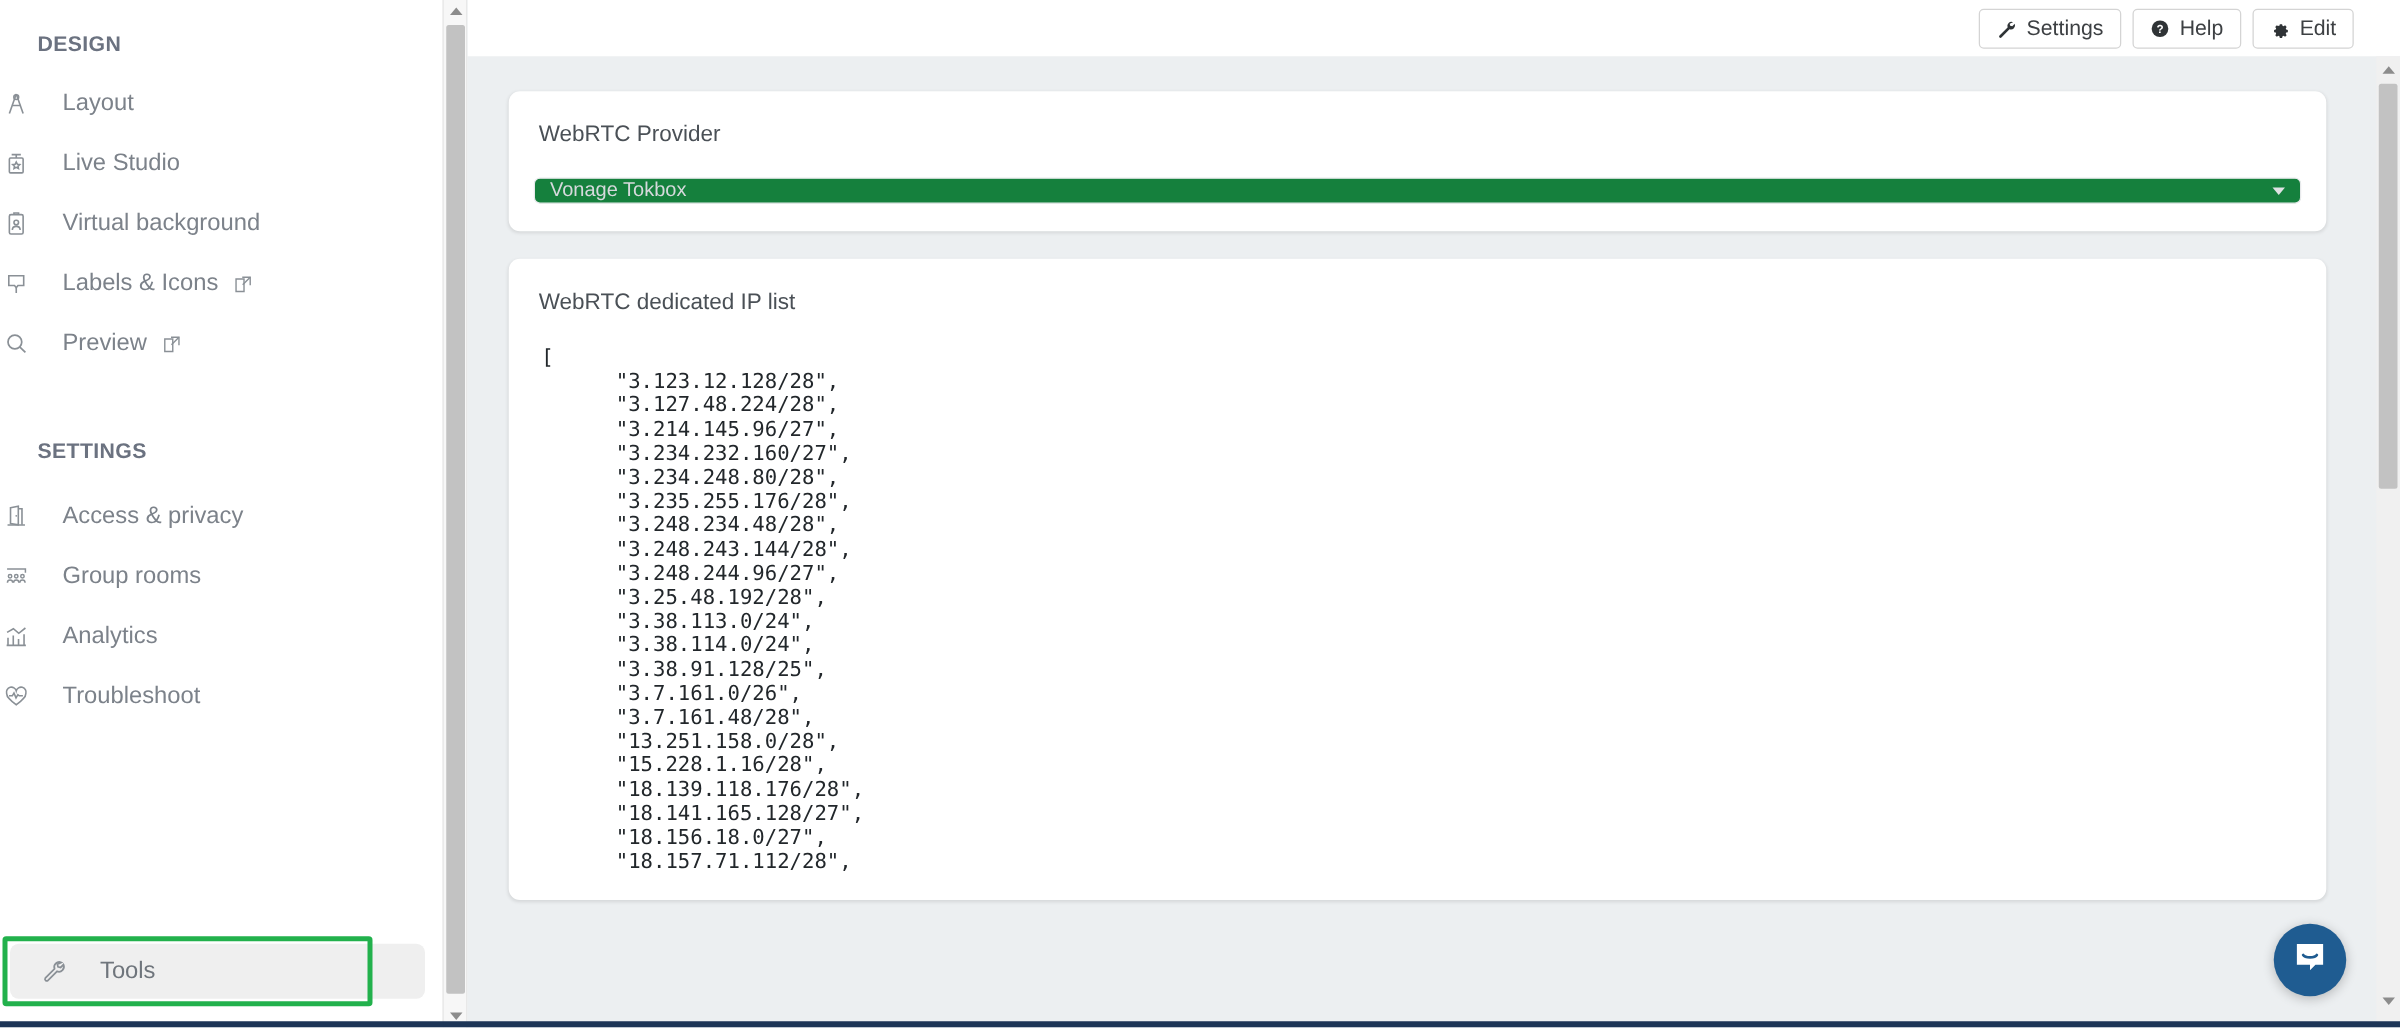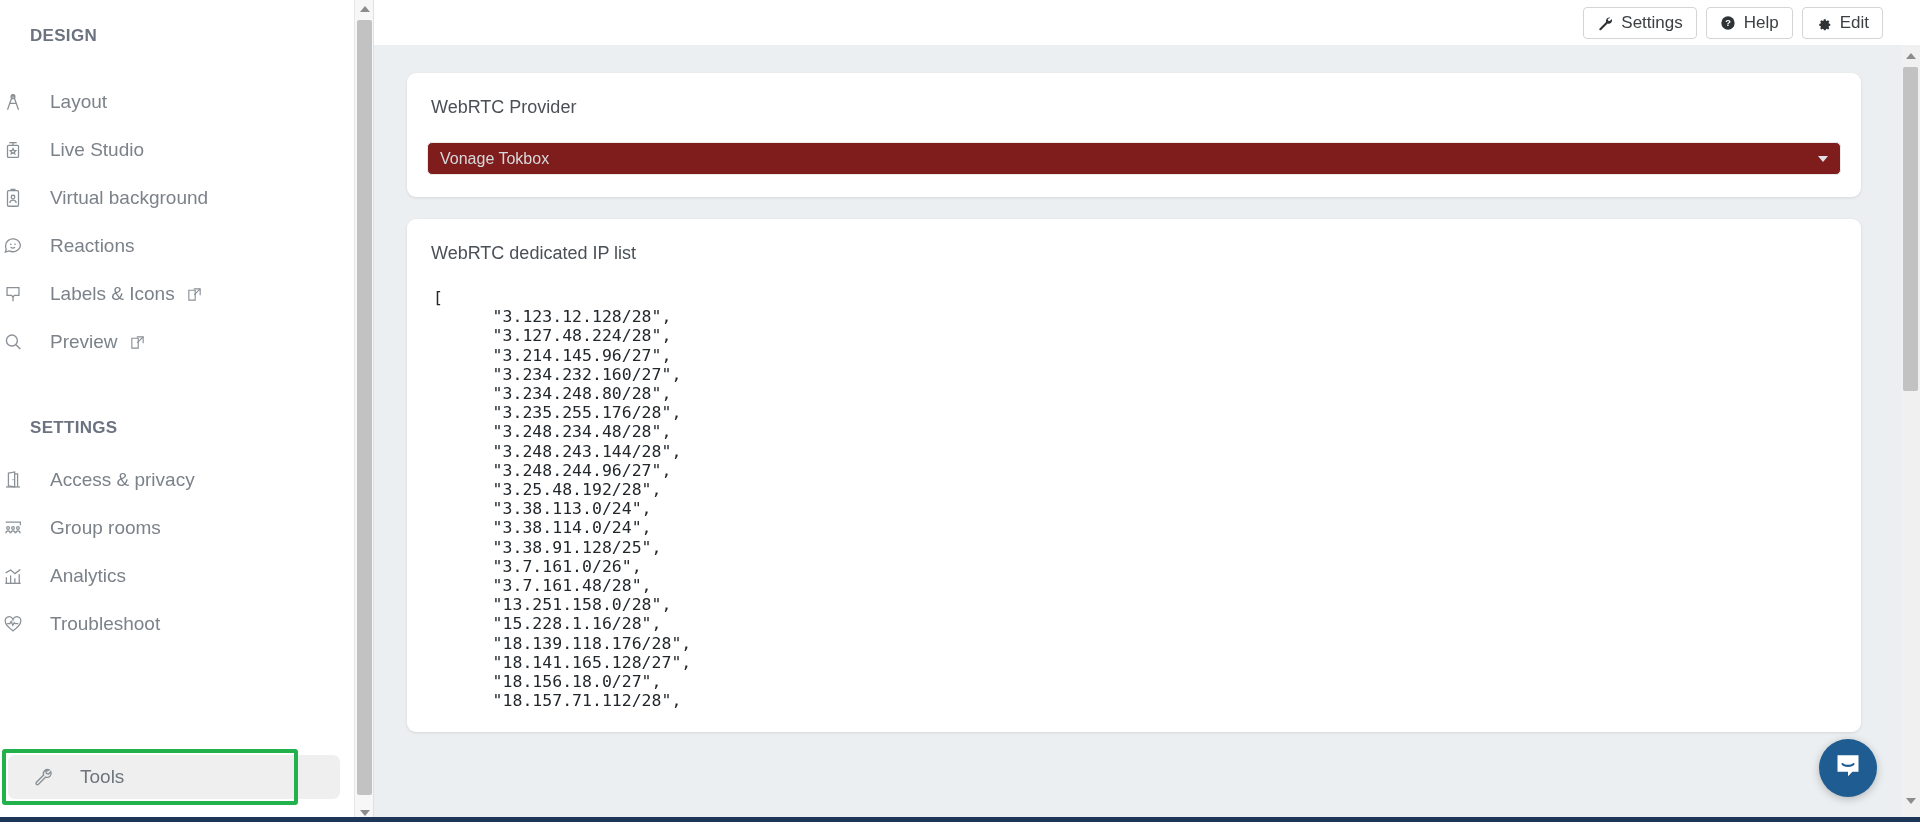--- a/index.html
+++ b/index.html
@@ -17,21 +17,21 @@
     background: #ffffff;
     flex: 0 0 374px;
     overflow: hidden;
     border-right: 1px solid #e0e0e0;
   }
   .sidebar-inner { padding: 0; }
   .nav-section-title {
     font-size: 17px; font-weight: bold; color: #6b7280;
     letter-spacing: 0.3px;
     padding: 0 0 0 30px;
-    margin-top: 26px; margin-bottom: 32px;
+    margin-top: 26px; margin-bottom: 13px;
   }
   .nav-section-title.settings { margin-top: 52px; margin-bottom: 18px; }
   .nav-item {
     display: flex; align-items: center;
     height: 48px;
     cursor: pointer;
     color: #7c828a;
     font-size: 19px;
   }
   .nav-icon {
@@ -139,22 +139,22 @@
     box-shadow: 0 1px 3px rgba(0,0,0,0.10);
     padding: 24px 20px 22px 20px;
     margin-bottom: 22px;
   }
   .card-title {
     font-size: 18px; font-weight: normal; color: #4a5056;
     margin-bottom: 24px; margin-left: 4px;
   }
   .select-box {
     position: relative;
-    height: 33px;
-    background: #7f1d1d;
+    height: 21px;
+    background: #15803d;
     border: 1px solid #e8eaec;
     border-radius: 5px;
     display: flex; align-items: center;
     padding: 0 30px 0 12px;
     font-size: 16px;
     color: #d6d9dc;
     cursor: pointer;
   }
   .select-caret {
     position: absolute; right: 12px; top: 50%;
@@ -253,31 +253,20 @@
             <rect x="6" y="4" width="12" height="17" rx="1.4"></rect>
             <path d="M10 4 V2.6 h4 V4"></path>
             <circle cx="12" cy="11" r="2"></circle>
             <path d="M8.6 17.5 c0-2 1.6-3.2 3.4-3.2 s3.4 1.2 3.4 3.2"></path>
           </svg>
         </span>
         <span class="nav-label">Virtual background</span>
       </div>
 
 
-      <div class="nav-item">
-        <span class="nav-icon">
-          <svg width="22" height="22" viewBox="0 0 24 24" fill="none" stroke="currentColor" stroke-width="1.4">
-            <path d="M4 11.2 a8 7 0 1 1 4 6.1 L3.6 18.6 l1-3.1 A7 7 0 0 1 4 11.2z"></path>
-            <circle cx="9.6" cy="10.2" r="0.9" fill="currentColor" stroke="none"></circle>
-            <circle cx="14.2" cy="10.2" r="0.9" fill="currentColor" stroke="none"></circle>
-            <path d="M9.4 13.2 c1.4 1.3 3.4 1.3 4.8 0"></path>
-          </svg>
-        </span>
-        <span class="nav-label">Reactions</span>
-      </div>
 
 
       <div class="nav-item">
         <span class="nav-icon">
           <svg width="22" height="22" viewBox="0 0 24 24" fill="none" stroke="currentColor" stroke-width="1.4">
             <path d="M5.5 5 h13 v8.5 h-5 l-1.5 2 -1.5-2 h-5z"></path>
             <path d="M12 15.5 V20"></path>
           </svg>
         </span>
         <span class="nav-label">Labels &amp; Icons</span>

